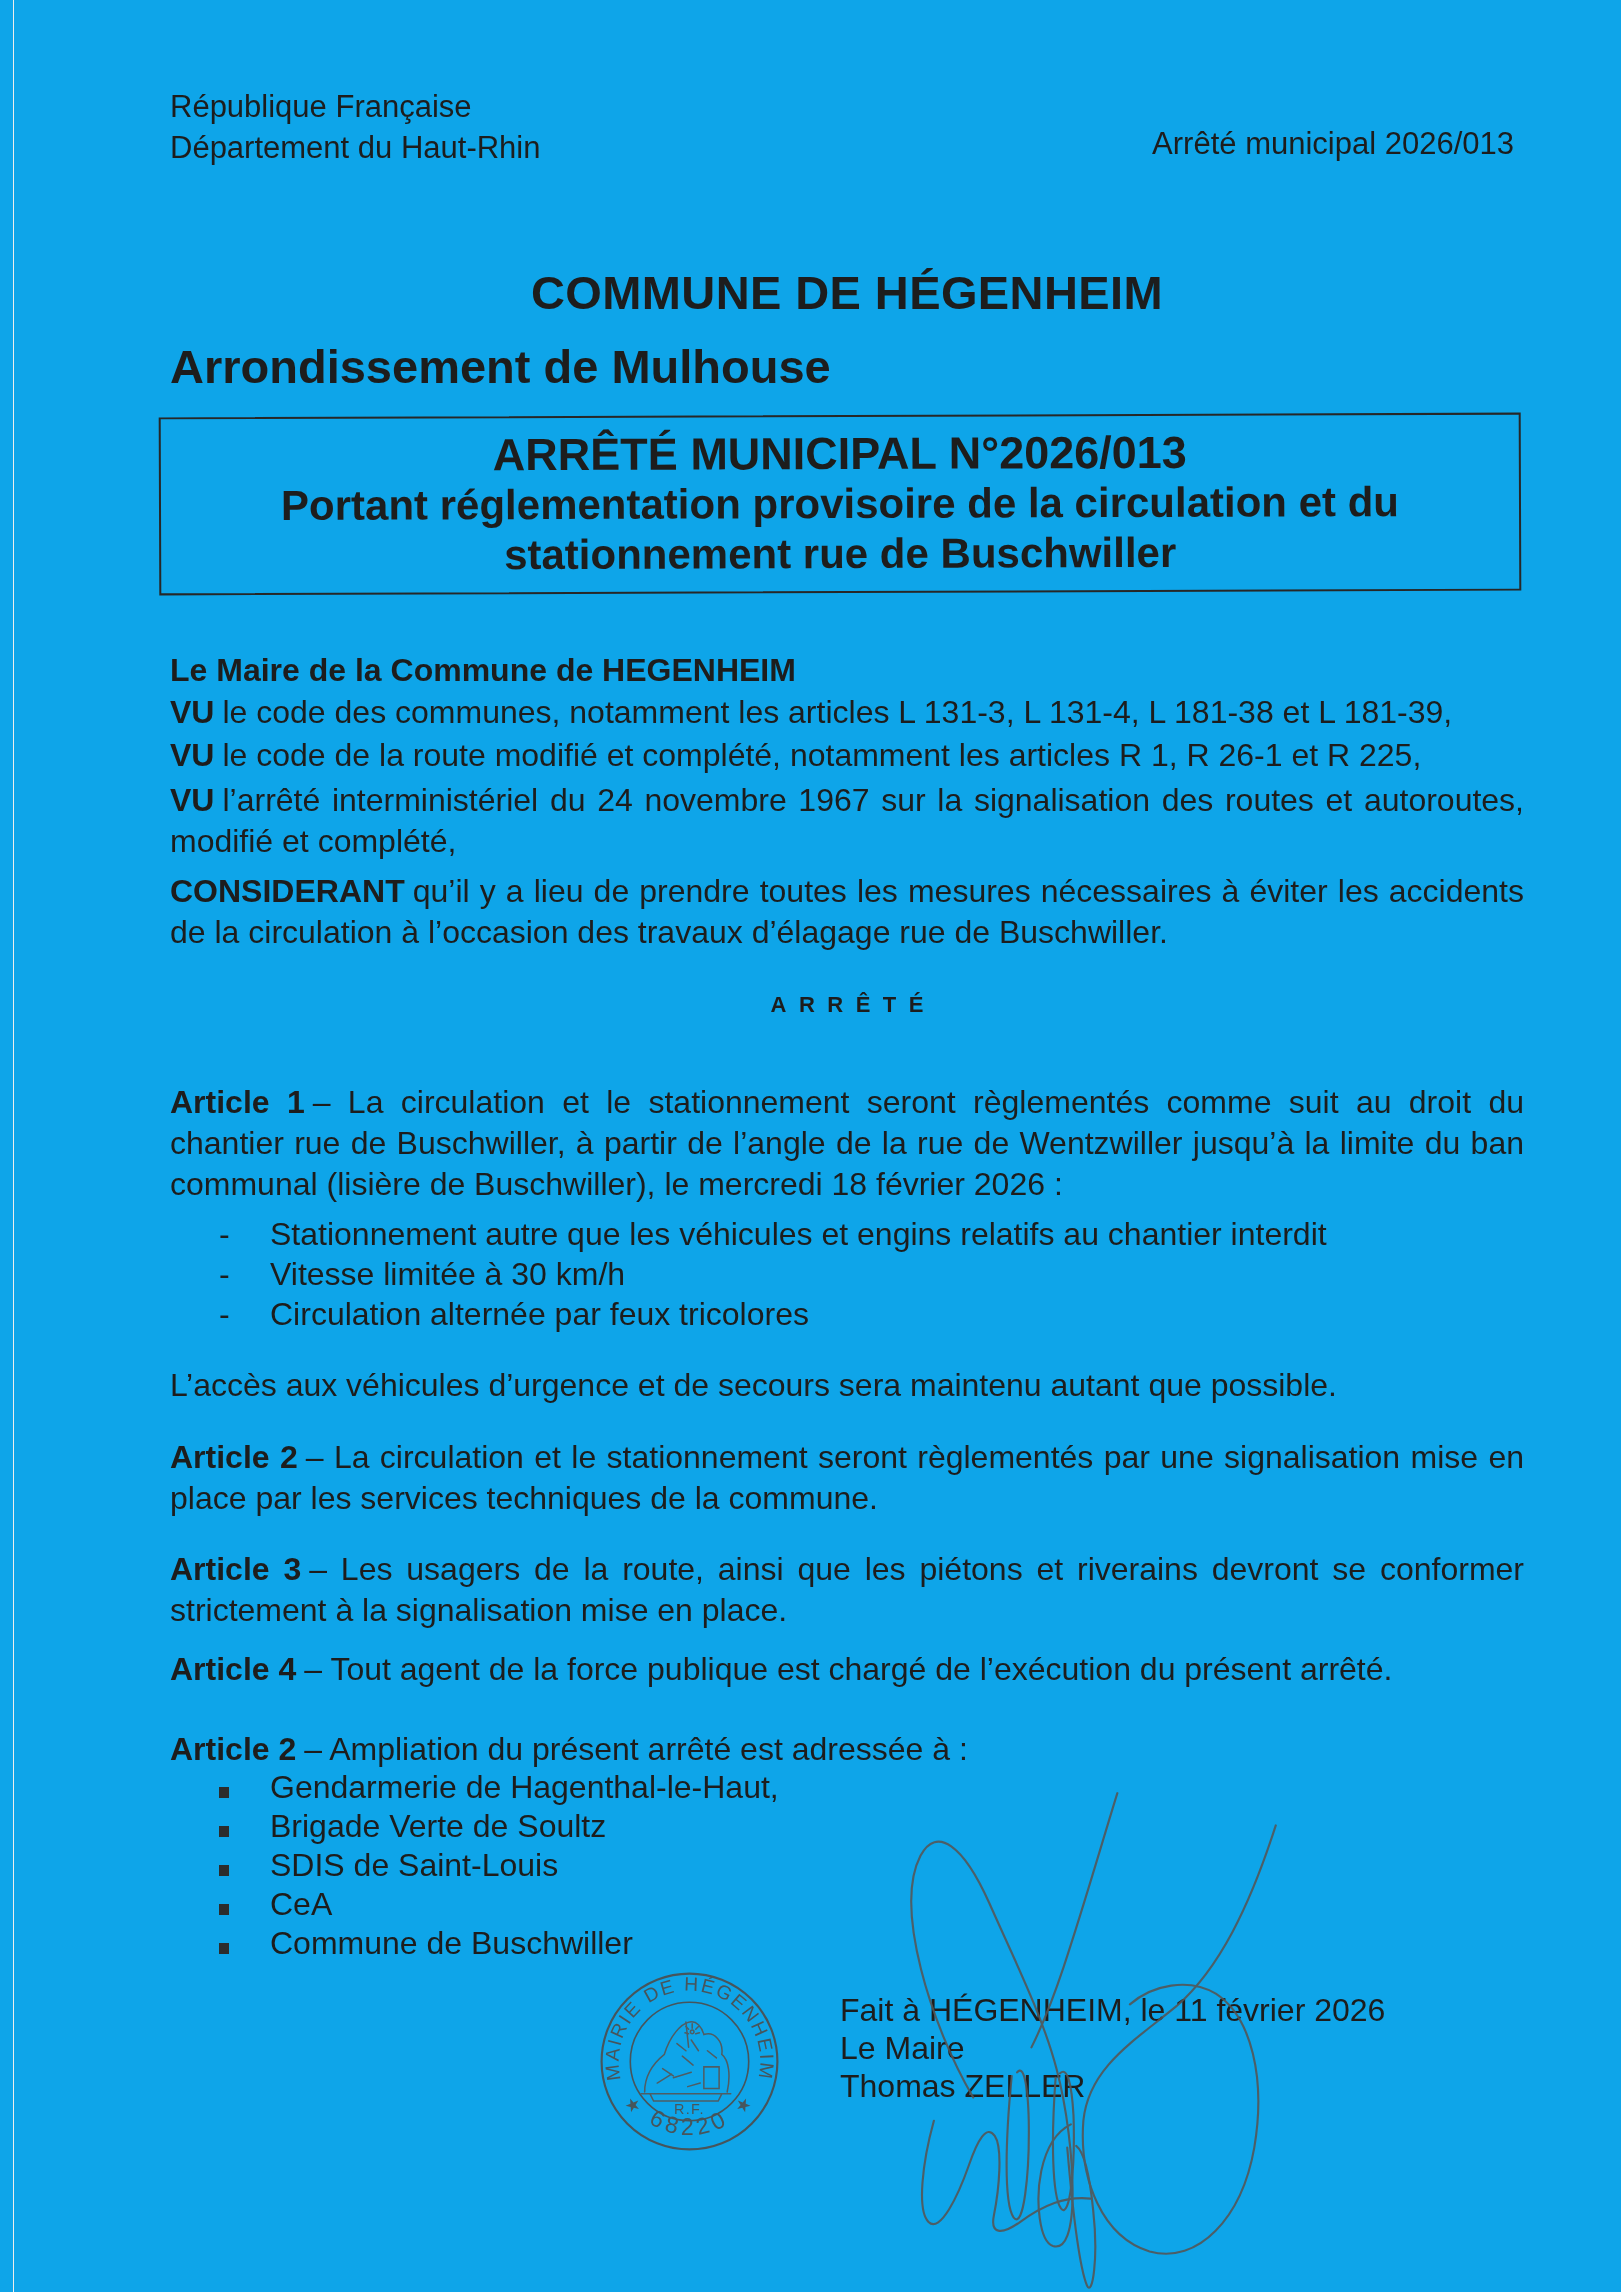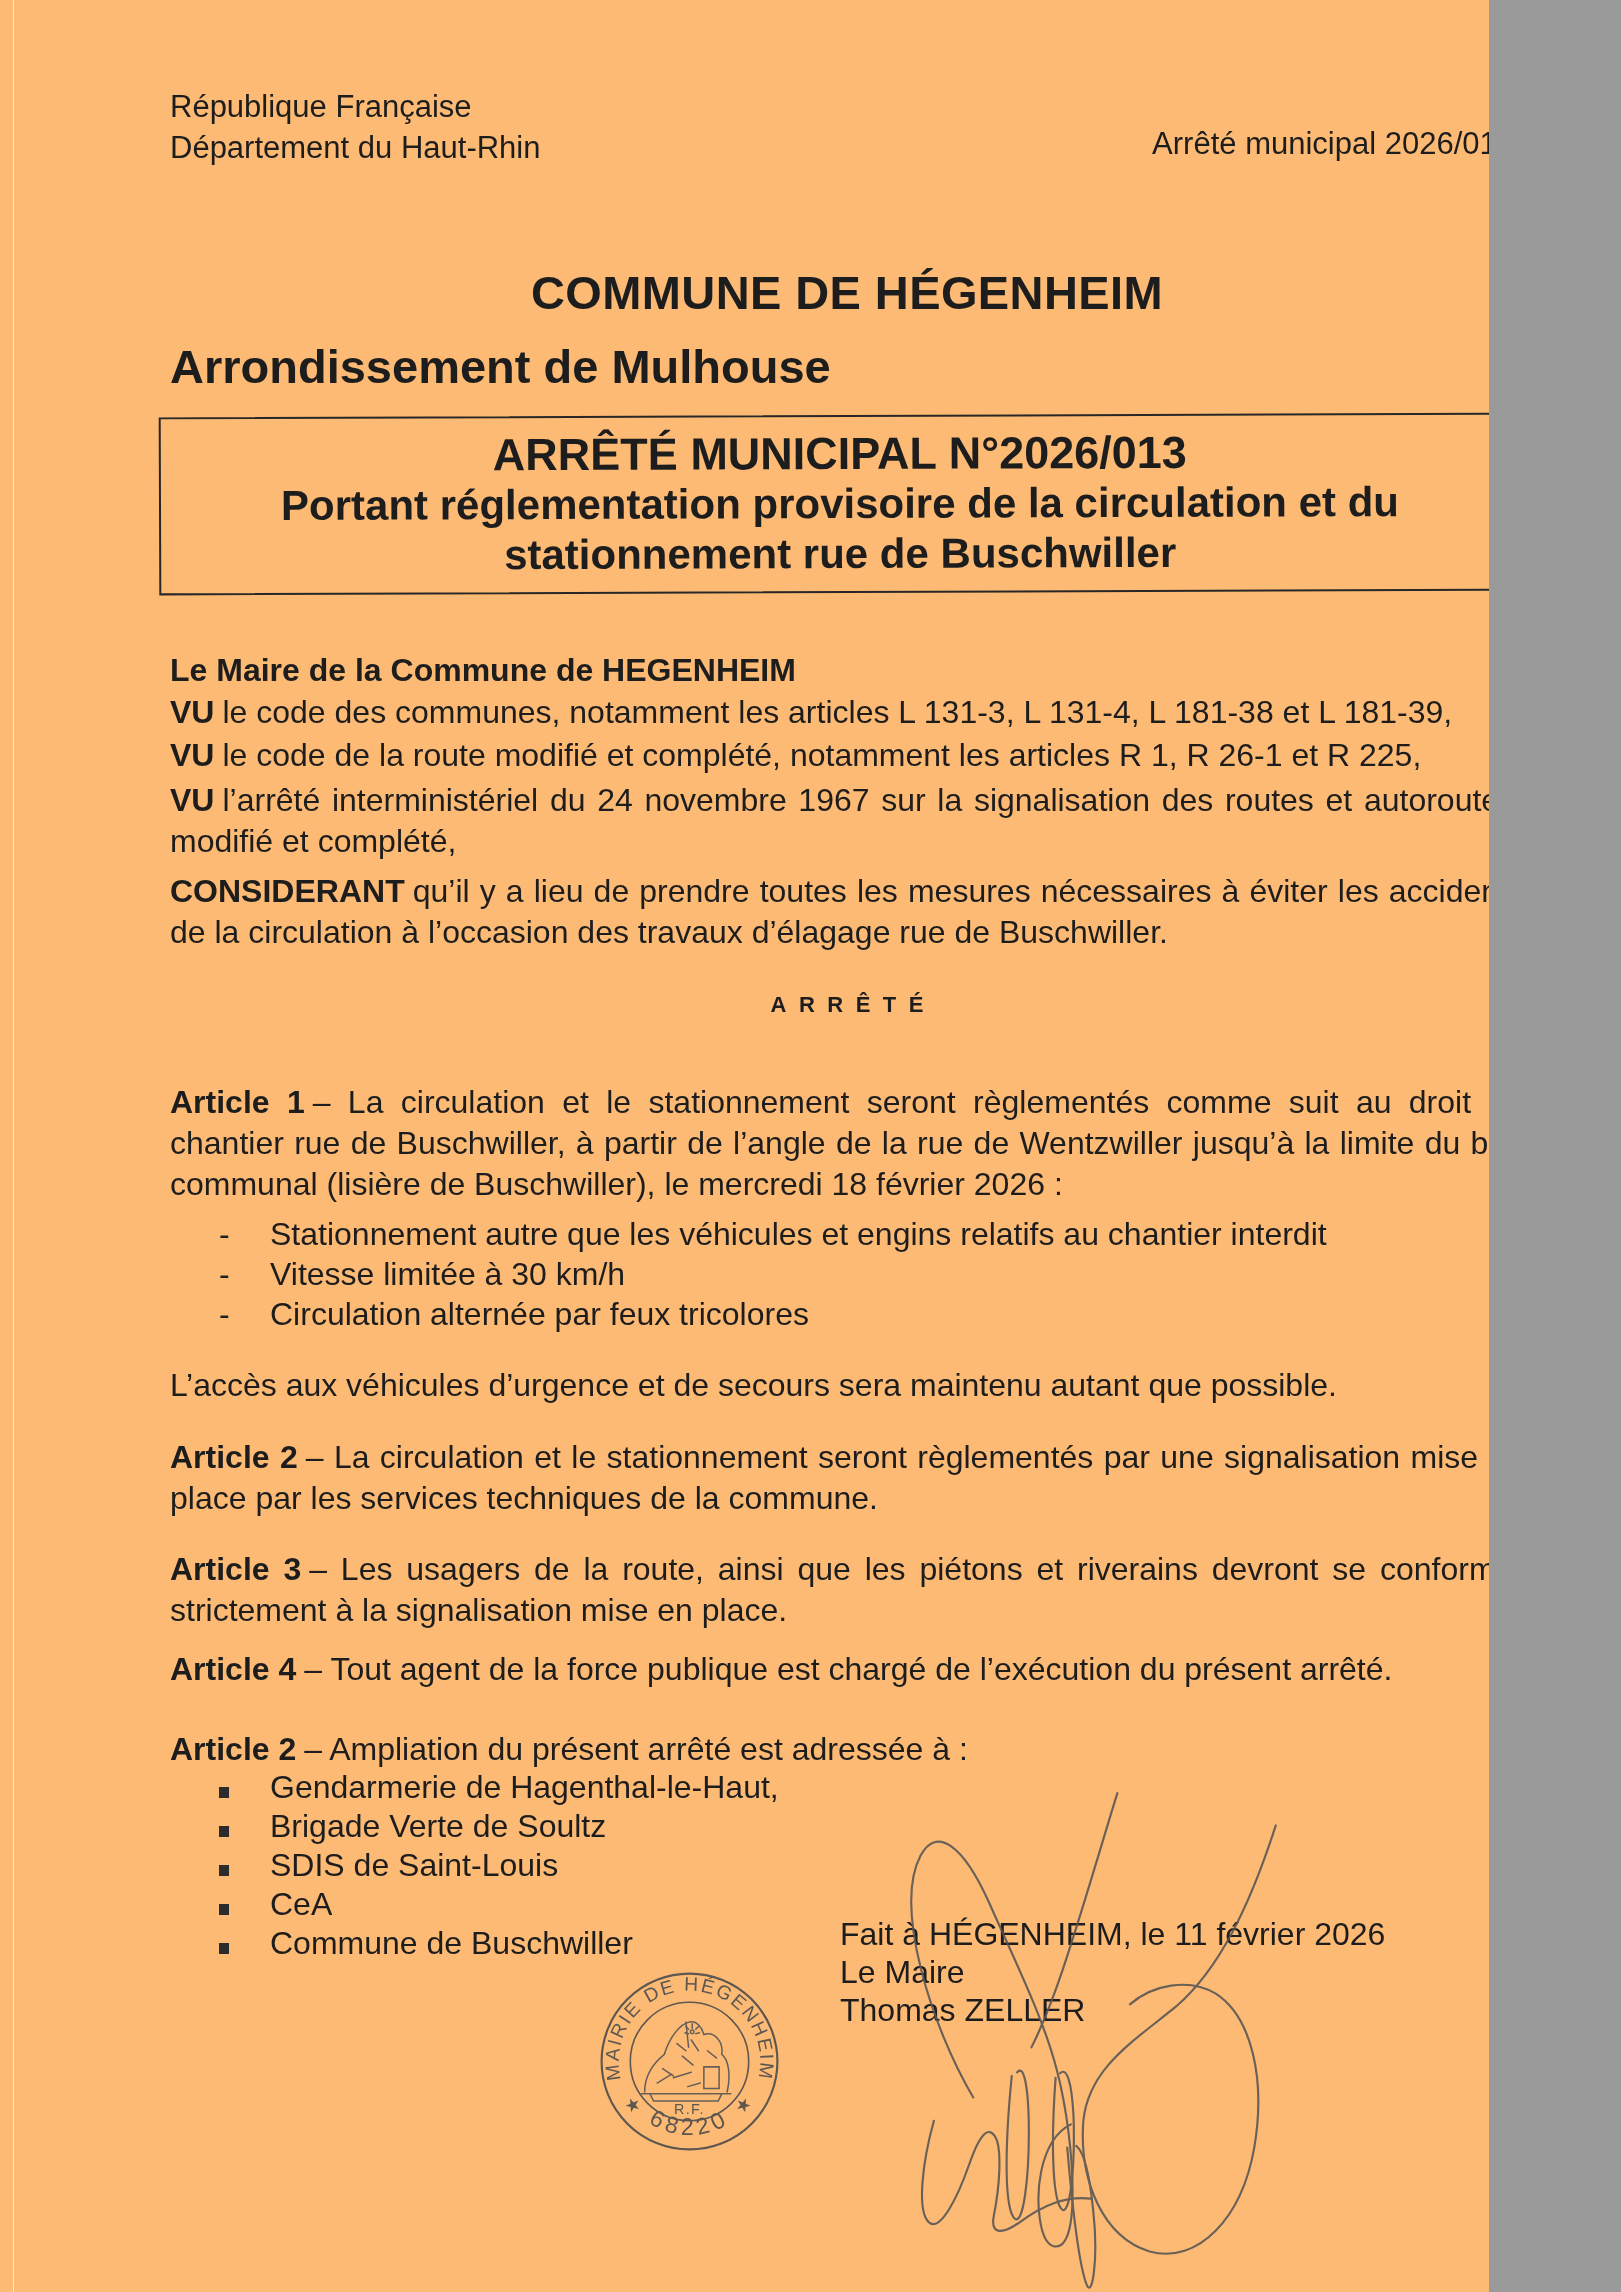--- a/index.html
+++ b/index.html
@@ -1,16 +1,16 @@
 <!DOCTYPE html>
 <html style="font-size:14.3px"><head>
 <meta charset="utf-8">
 <style>
   html,body{margin:0;padding:0;background:#9a9a9a;}
-  .page{position:relative;width:1489px;height:2293px;background:#fdba74;overflow:hidden;
+  .page{position:relative;width:1621px;height:2293px;background:#0ea5e9;overflow:hidden;
         font-family:"Liberation Sans",sans-serif;color:#1d1d1d;}
   .scan-line{position:absolute;left:12.5px;top:0;width:1.8px;height:100%;background:#ededec;}
   .hdr-left{position:absolute;left:170px;top:86px;font-size:31px;line-height:41px;}
   .hdr-right{position:absolute;left:887px;top:126px;width:627px;text-align:right;font-size:31px;}
   .t-commune{position:absolute;left:170px;top:265px;width:1354px;text-align:center;
              font-size:47px;font-weight:bold;letter-spacing:0.4px;}
   .t-arr{position:absolute;left:170px;top:339px;width:1354px;text-align:left;
          font-size:47px;font-weight:bold;}
   .title-box{position:absolute;left:159px;top:415px;width:1362px;box-sizing:border-box;
              border:2.7px solid #272727;padding:11.6px 9px 12.5px 9px;text-align:center;
@@ -23,21 +23,21 @@
   .bold{font-weight:bold;}
   .heading-arrete{position:absolute;left:170px;top:992px;width:1354px;text-align:center;
                   font-size:22px;font-weight:bold;letter-spacing:12.5px;text-indent:12.5px;}
   .dash-list{position:absolute;left:170px;width:1354px;}
   .d-item{display:flex;font-size:32px;line-height:40px;}
   .d-marker{width:51px;padding-left:49px;flex:none;}
   .sq-list{position:absolute;left:170px;width:1354px;}
   .s-item{display:flex;font-size:32px;line-height:39px;}
   .s-gutter{width:51px;padding-left:49px;flex:none;}
   .sq{display:inline-block;width:9.9px;height:10.7px;background:#2c2c2c;margin-top:13.4px;}
-  .closing{position:absolute;left:840px;top:1915px;font-size:32px;line-height:38px;}
+  .closing{position:absolute;left:840px;top:1991px;font-size:32px;line-height:38px;}
   .stamp-svg{position:absolute;left:598px;top:1970px;}
   .sig-svg{position:absolute;left:788px;top:1791px;pointer-events:none;}
 </style>
 </head>
 <body>
 
 <div class="page">
   <div class="scan-line"></div>
 
   <div class="hdr-left">

